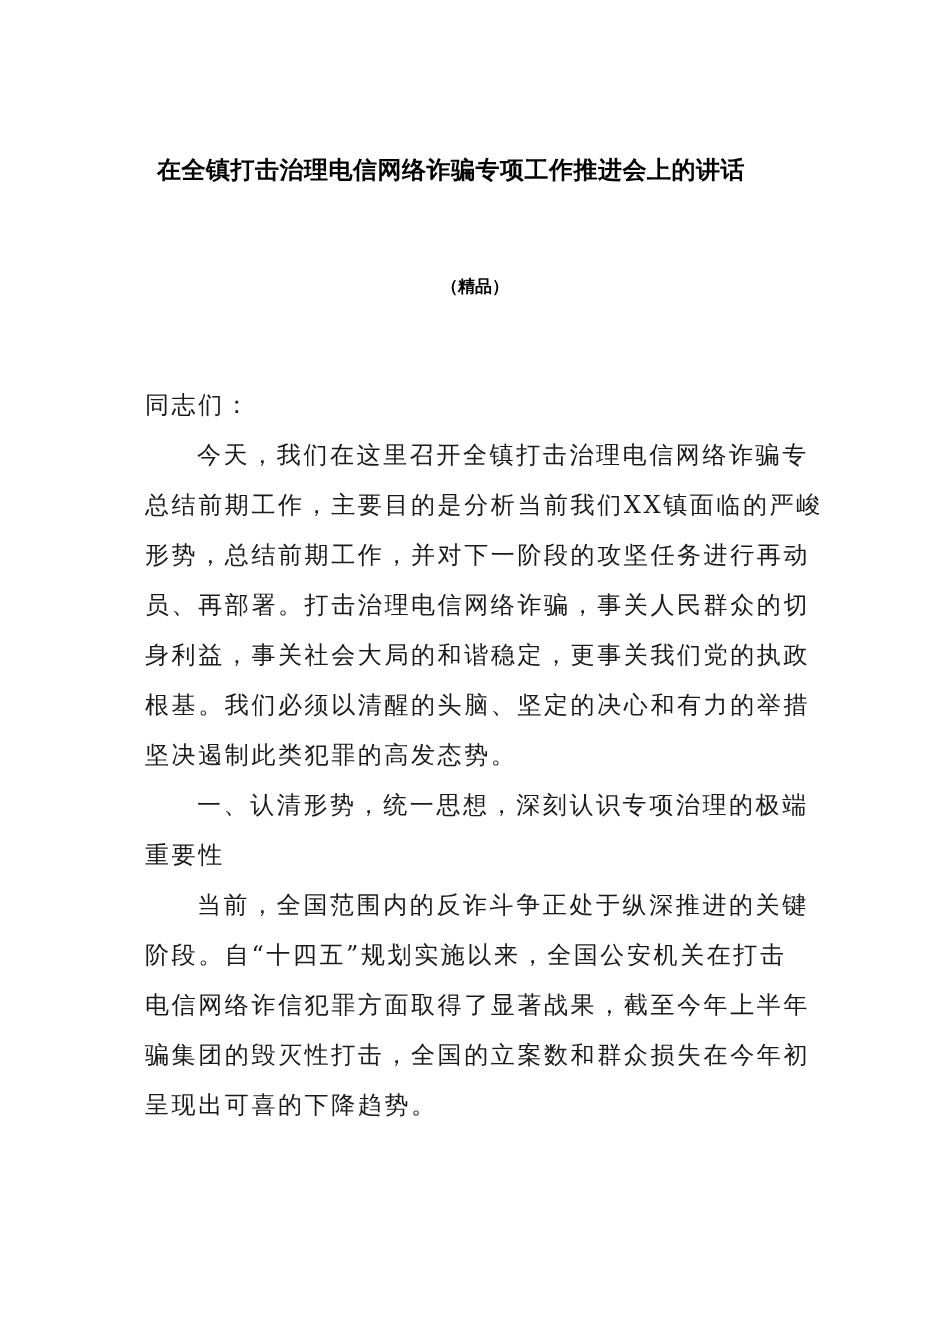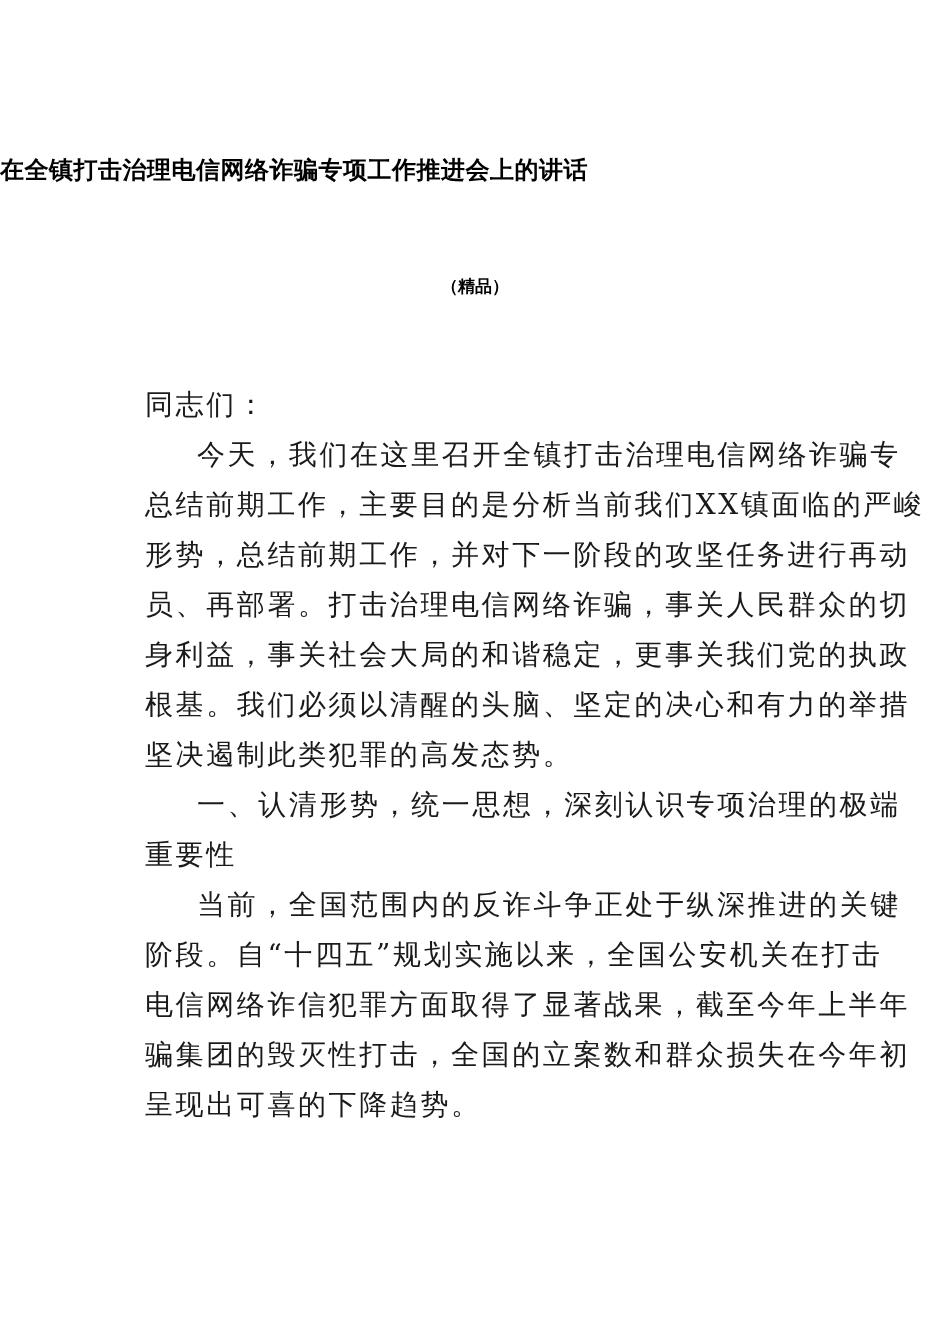--- a/index.html
+++ b/index.html
@@ -1,26 +1,26 @@
 <!DOCTYPE html>
 <html><head>
 <meta charset="utf-8">
 <style>
   html, body { margin: 0; padding: 0; background: #ffffff; }
   body { width: 950px; height: 1344px; position: relative; overflow: hidden;
          font-family: "DejaVu Serif", "Liberation Serif", serif; color: #111111; }
   .page { position: absolute; left: 0; top: 0; width: 950px; height: 1344px; background: #fff; }
-  .title { position: absolute; left: 0; width: 902px; top: 152px; 
+  .title { position: absolute; left: 0; width: 902px; top: 152px; text-align: center;
            font-family: "DejaVu Sans", "Liberation Sans", sans-serif; font-weight: bold;
            font-size: 24px; line-height: 36px; letter-spacing: 0.5px; color: #000; }
   .subtitle { position: absolute; left: 0; width: 950px; top: 268px; text-align: center;
               font-family: "DejaVu Sans", "Liberation Sans", sans-serif; font-weight: bold;
               font-size: 17px; line-height: 36px; color: #000; }
   .body { position: absolute; left: 145px; top: 385px; width: 662px; }
-  .line { height: 50px; line-height: 40px; font-size: 28px; white-space: nowrap;
+  .line { height: 50px; line-height: 40px; font-size: 24px; white-space: nowrap;
           letter-spacing: 2.6px; color: #1a1a1a; }
   .indent { padding-left: 52px; }
 </style>
 </head>
 <body>
 
 <div class="page">
   <div class="title">在全镇打击治理电信网络诈骗专项工作推进会上的讲话</div>
   <div class="subtitle">（精品）</div>
 

